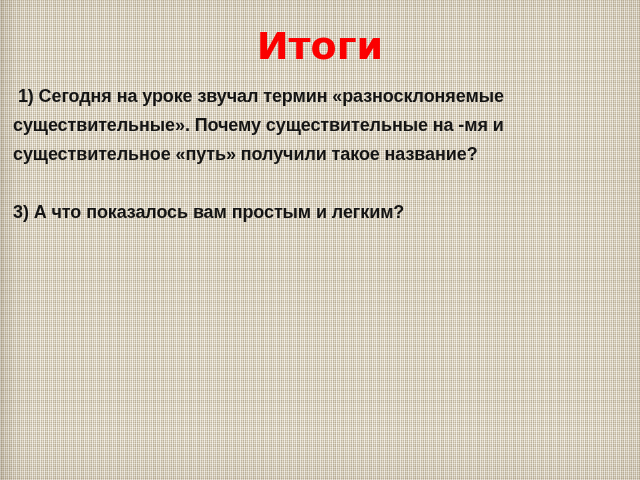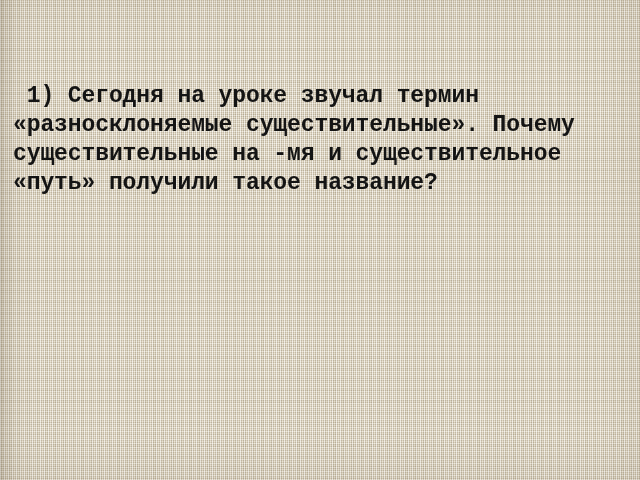--- a/index.html
+++ b/index.html
@@ -105,22 +105,22 @@
     letter-spacing: 0px;
     white-space: nowrap;
   }
 
   
   .body-block {
     position: absolute;
     left: 13px;
     top: 82px;
     width: 616px;
-    font-family: Liberation Mono, monospace;
-    font-size: 23px;
+    font-family: Liberation Sans, sans-serif;
+    font-size: 18px;
     font-weight: bold;
     line-height: 29px;
     color: #141414;
     letter-spacing: -0.1px;
   }
 
   .para {
     margin: 0;
     padding: 0;
     white-space: pre-wrap;
@@ -135,28 +135,30 @@
     height: 31px;
   }
 </style>
 </head>
 <body>
 
 <div id="slide">
 
   <div id="content">
 
+    <div class="slide-title">Итоги</div>
 
     <div class="body-block">
 
       <p class="para"> 1) Сегодня на уроке звучал термин «разносклоняемые существительные». Почему существительные на -мя и существительное «путь» получили такое название?</p>
 
       <div class="gap-line"></div>
 
 
+      <p class="para">3) А что показалось вам простым и легким?</p>
 
       <div class="gap-line-tall"></div>
 
 
     </div>
 
   </div>
 </div>
 
 </body></html>

